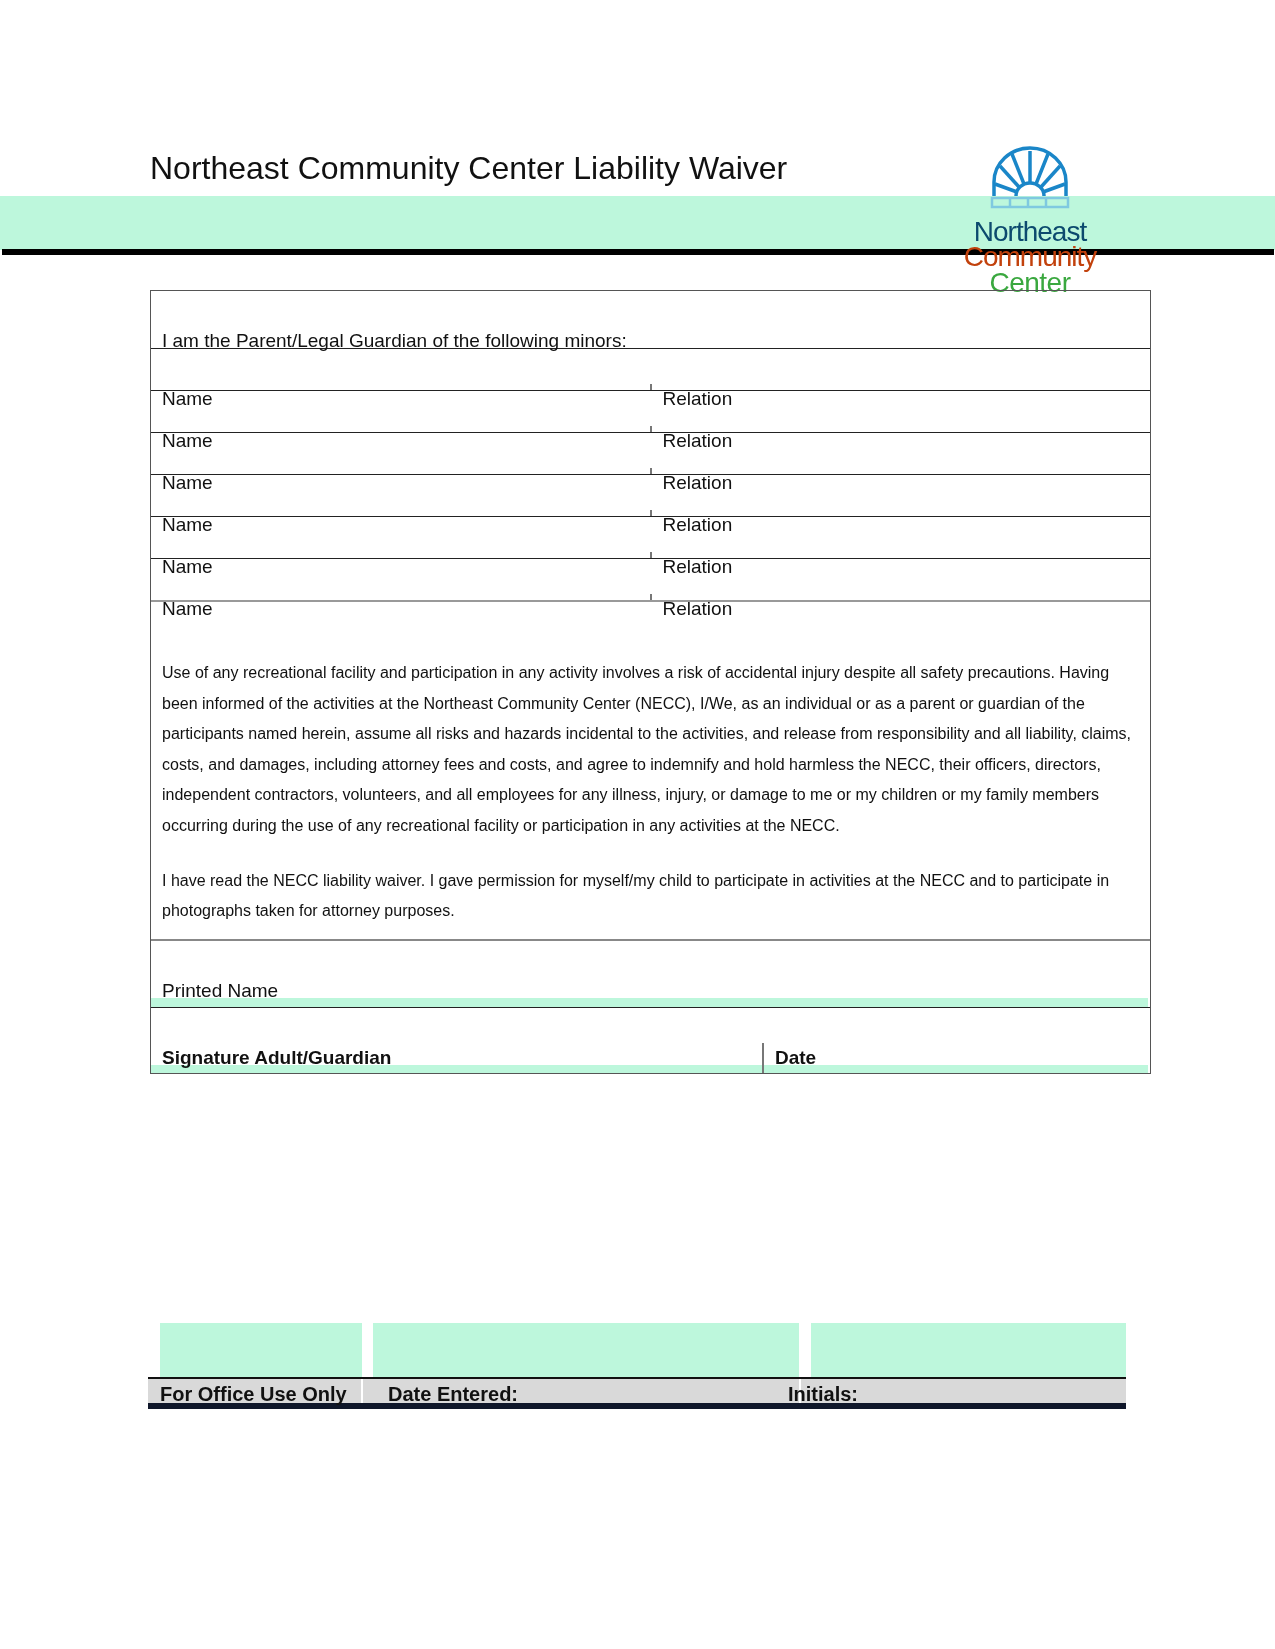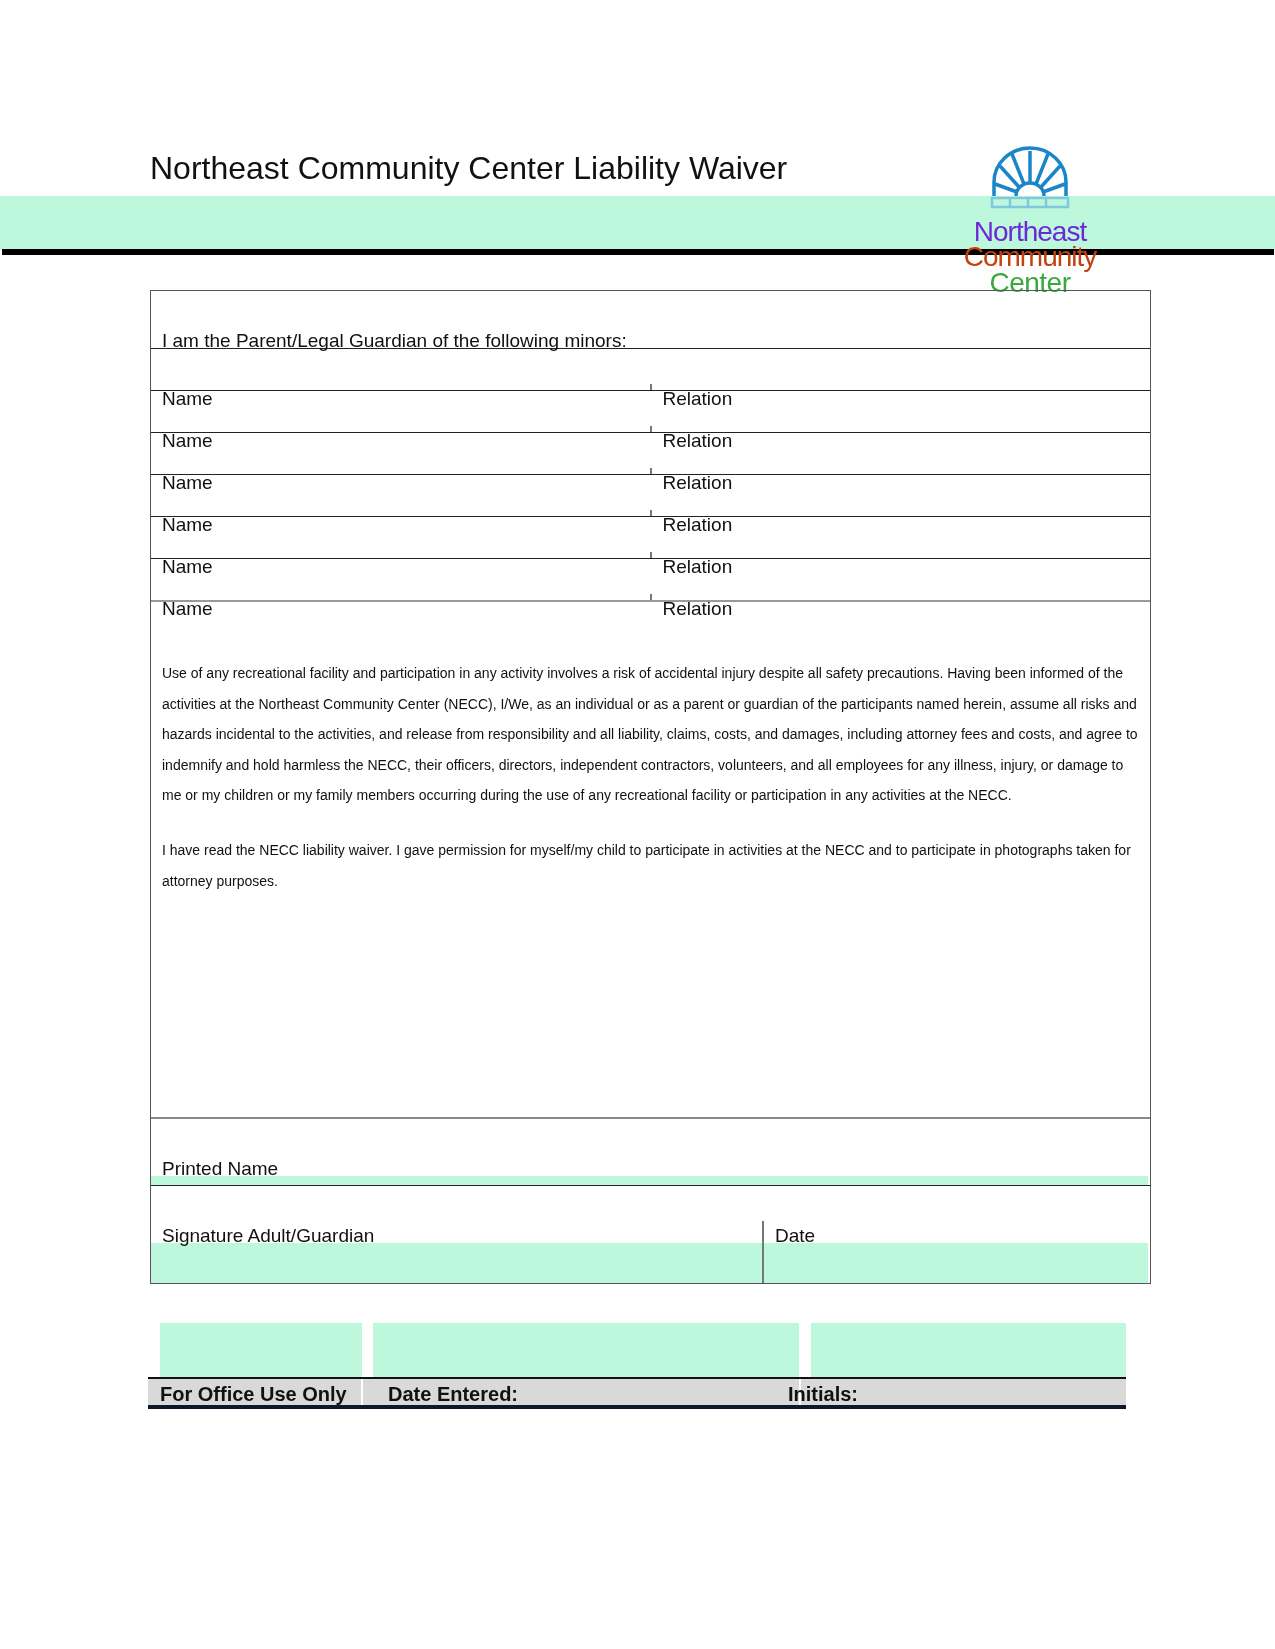--- a/index.html
+++ b/index.html
@@ -21,21 +21,21 @@
       background: #000;
     }
 
     
     .logo { position: absolute; left: 960px; top: 146px; width: 140px; height: 152px; }
     .logo svg { position: absolute; left: 28px; top: 0; }
     .logo .l1, .logo .l2, .logo .l3 {
       position: absolute; left: 0; width: 140px; text-align: center;
       font-family: "Liberation Sans", sans-serif; white-space: nowrap;
     }
-    .logo .l1 { top: 70px; font-size: 28px; color: #6d28d9; letter-spacing: -1px; }
+    .logo .l1 { top: 70px; font-size: 28px; color: #0c4a6e; letter-spacing: -1px; }
     .logo .l2 { top: 95px; font-size: 28px; color: #c2410c; letter-spacing: -1px; }
     .logo .l3 { top: 121px; font-size: 28px; color: #3aa83f; letter-spacing: -0.5px; }
 
     
     .form {
       position: absolute; left: 150px; top: 290px; width: 1001px;
       border: 1px solid #555;
     }
     .row { position: relative; border-top: 1px solid #222; display: flex; }
     .row:first-child { border-top: none; }
@@ -46,39 +46,39 @@
       font-family: "Liberation Sans", sans-serif; font-size: 19px; color: #111;
       white-space: nowrap; z-index: 1;
     }
     .fill { position: absolute; left: 0; right: 0; bottom: 0; background: #BDF7DC; }
     .r-minors { height: 57px; }
     .r-minors .fill { top: 22px; }
     .r-pair { height: 42px; }
     .r-pair .fill { top: 22px; }
 
     .waiver {
-      height: 517px; border-top: 2px solid #999; padding: 56px 10px 0 11px;
-      font-family: "Liberation Sans", sans-serif; font-size: 14px; line-height: 30.6px; color: #111;
+      height: 339px; border-top: 2px solid #999; padding: 56px 10px 0 11px;
+      font-family: "Liberation Sans", sans-serif; font-size: 16px; line-height: 30.6px; color: #111;
     }
     .waiver p + p { margin-top: 24px; }
 
     .r-printed { height: 68px; border-top: 2px solid #888; }
     .r-printed .fill { top: 22px; right: 2px; }
-    .r-sign { height: 98px; }
+    .r-sign { height: 66px; font-weight: bold; }
     .r-sign .fill { top: 22px; }
     .cell.sign { flex: 0 0 611px; }
     .cell.date .fill { right: 2px; }
 
     .office-fills { position: absolute; top: 1323px; height: 54px; background: #BDF7DC; }
     .of1 { left: 160px; width: 202px; }
     .of2 { left: 373px; width: 426px; }
     .of3 { left: 811px; width: 315px; }
     .office-bar {
       position: absolute; left: 148px; top: 1377px; width: 978px; height: 32px;
-      background: #d9d9d9; border-top: 2px solid #111; border-bottom: 4px solid #0f172a;
+      background: #d9d9d9; border-top: 2px solid #111; border-bottom: 6px solid #0f172a;
       font-family: "Liberation Sans", sans-serif; font-weight: bold; font-size: 20px; color: #111;
     }
     .office-bar span { position: absolute; top: 4px; white-space: nowrap; }
     .office-bar .s1 { left: 12px; }
     .office-bar .s2 { left: 240px; }
     .office-bar .s3 { left: 640px; }
     .office-bar .div { position: absolute; top: 0; bottom: 0; width: 2px; background: #fff; }
   </style>
 </head>
 <body>

